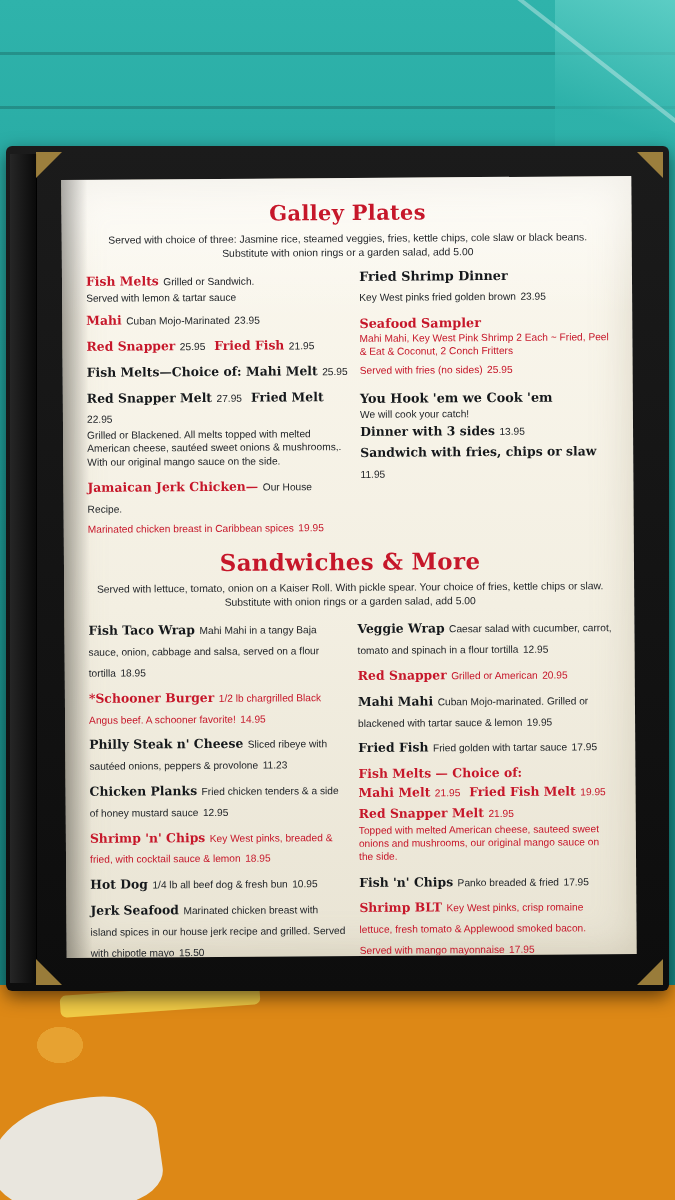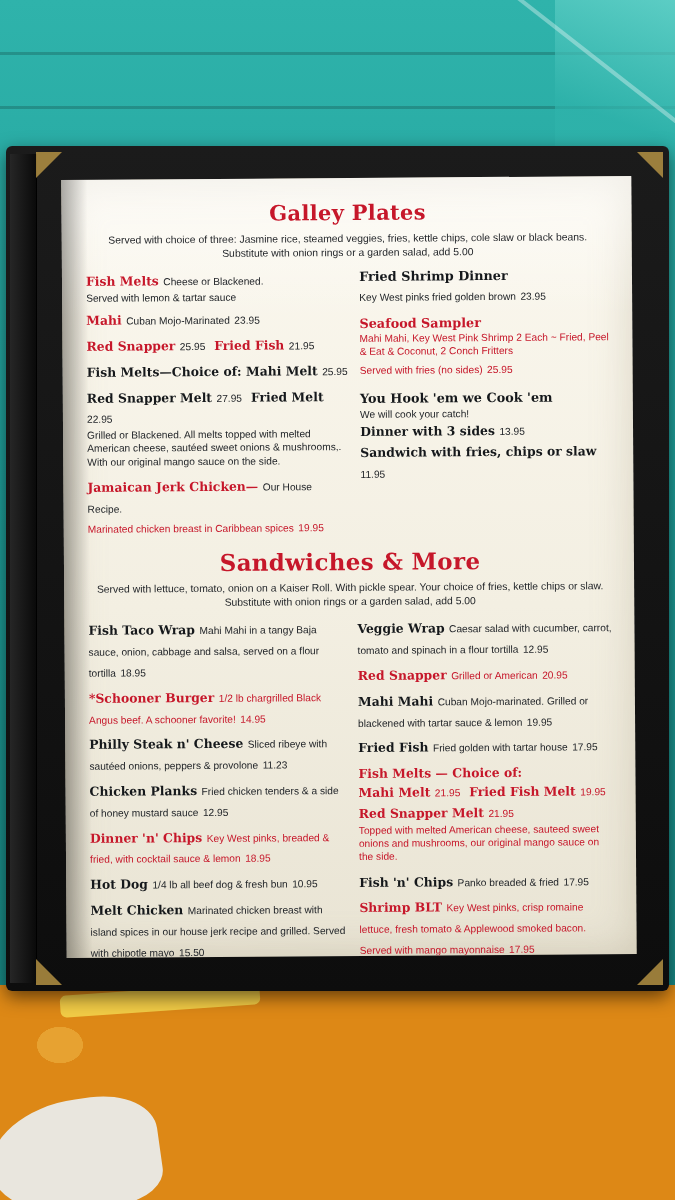--- a/index.html
+++ b/index.html
@@ -169,21 +169,21 @@
     <div class="paper-inner">
 
       <div class="sec-title galley">Galley Plates</div>
       <div class="intro">Served with choice of three: Jasmine rice, steamed veggies, fries, kettle chips, cole slaw or black beans. Substitute with onion rings or a garden salad, add 5.00</div>
 
       <div class="galley-cols">
         <div class="col left">
 
           <div class="item">
             <span class="nm red">Fish Melts</span>
-            <span class="dsc">Cheese or Blackened.</span>
+            <span class="dsc">Grilled or Sandwich.</span>
             <div class="sub">Served with lemon &amp; tartar sauce</div>
           </div>
 
           <div class="item">
             <span class="nm red">Mahi</span>
             <span class="dsc">Cuban Mojo-Marinated</span>
             <span class="pr">23.95</span>
           </div>
 
           <div class="item">
@@ -272,33 +272,33 @@
             <span class="pr">11.23</span>
           </div>
 
           <div class="item">
             <span class="nm blk">Chicken Planks</span>
             <span class="dsc">Fried chicken tenders &amp; a side of honey mustard sauce</span>
             <span class="pr">12.95</span>
           </div>
 
           <div class="item">
-            <span class="nm red">Dinner 'n' Chips</span>
+            <span class="nm red">Shrimp 'n' Chips</span>
             <span class="dsc red">Key West pinks, breaded &amp; fried, with cocktail sauce &amp; lemon</span>
             <span class="pr red">18.95</span>
           </div>
 
           <div class="item">
             <span class="nm blk">Hot Dog</span>
             <span class="dsc">1/4 lb all beef dog &amp; fresh bun</span>
             <span class="pr">10.95</span>
           </div>
 
           <div class="item">
-            <span class="nm blk">Melt Chicken</span>
+            <span class="nm blk">Jerk Seafood</span>
             <span class="dsc">Marinated chicken breast with island spices in our house jerk recipe and grilled. Served with chipotle mayo</span>
             <span class="pr">15.50</span>
           </div>
 
         </div>
 
         <div class="col">
 
           <div class="item">
             <span class="nm blk">Veggie Wrap</span>
@@ -313,21 +313,21 @@
           </div>
 
           <div class="item">
             <span class="nm blk">Mahi Mahi</span>
             <span class="dsc">Cuban  Mojo-marinated. Grilled or blackened with tartar sauce &amp; lemon</span>
             <span class="pr">19.95</span>
           </div>
 
           <div class="item">
             <span class="nm blk">Fried Fish</span>
-            <span class="dsc">Fried golden with tartar house</span>
+            <span class="dsc">Fried golden with tartar sauce</span>
             <span class="pr">17.95</span>
           </div>
 
           <div class="item" style="margin-top:8px">
             <div class="nm red">Fish Melts — Choice of:</div>
             <div>
               <span class="nm red">Mahi Melt</span>
               <span class="pr red">21.95</span>
               &nbsp;<span class="nm red">Fried Fish Melt</span>
               <span class="pr red">19.95</span>

